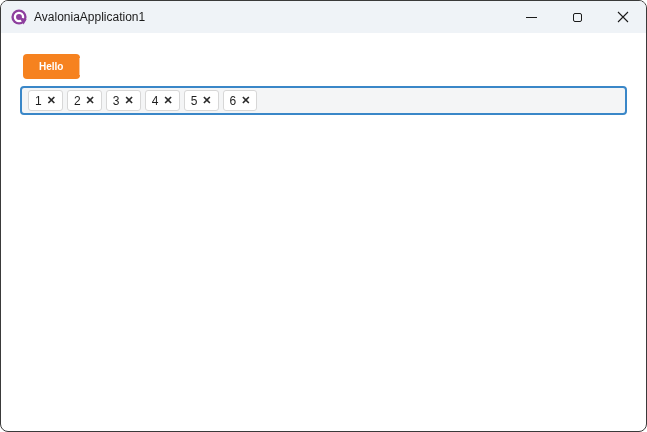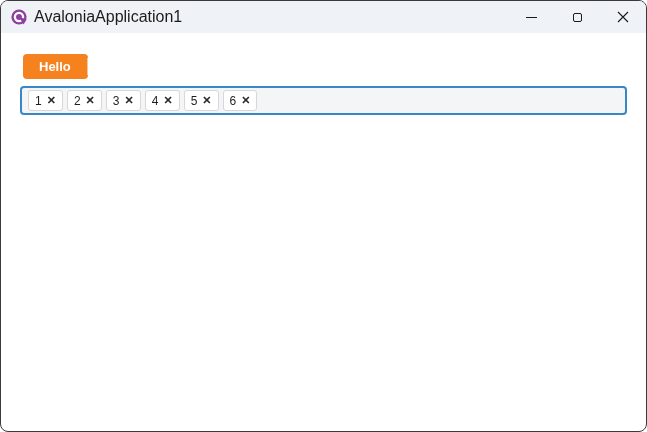--- a/index.html
+++ b/index.html
@@ -25,21 +25,21 @@
     align-items: center;
   }
   .app-icon {
     width: 16px; height: 16px;
     margin-left: 10px;
     flex: 0 0 auto;
     display: block;
   }
   .title-text {
     margin-left: 7px;
-    font-size: 16px;
+    font-size: 12px;
     color: #1b1b1b;
     white-space: nowrap;
   }
   .caption-buttons {
     margin-left: auto;
     display: flex;
     height: 32px;
   }
   .caption-btn {
     width: 46px; height: 32px;
@@ -67,21 +67,21 @@
     margin-left: 3px;
     background: #f6821f;
     border-radius: 4px;
     overflow: hidden;
   }
   .split-seg {
     display: flex;
     align-items: center;
     padding: 6px 16px;
     color: #ffffff;
-    font-size: 13px;
+    font-size: 10px;
     font-weight: 700;
     cursor: default;
   }
   .split-divider {
     width: 1px;
     background: rgba(255,255,255,0.55);
     margin: 4px 0;
   }
   .tags-input {
     margin-top: 7px;

